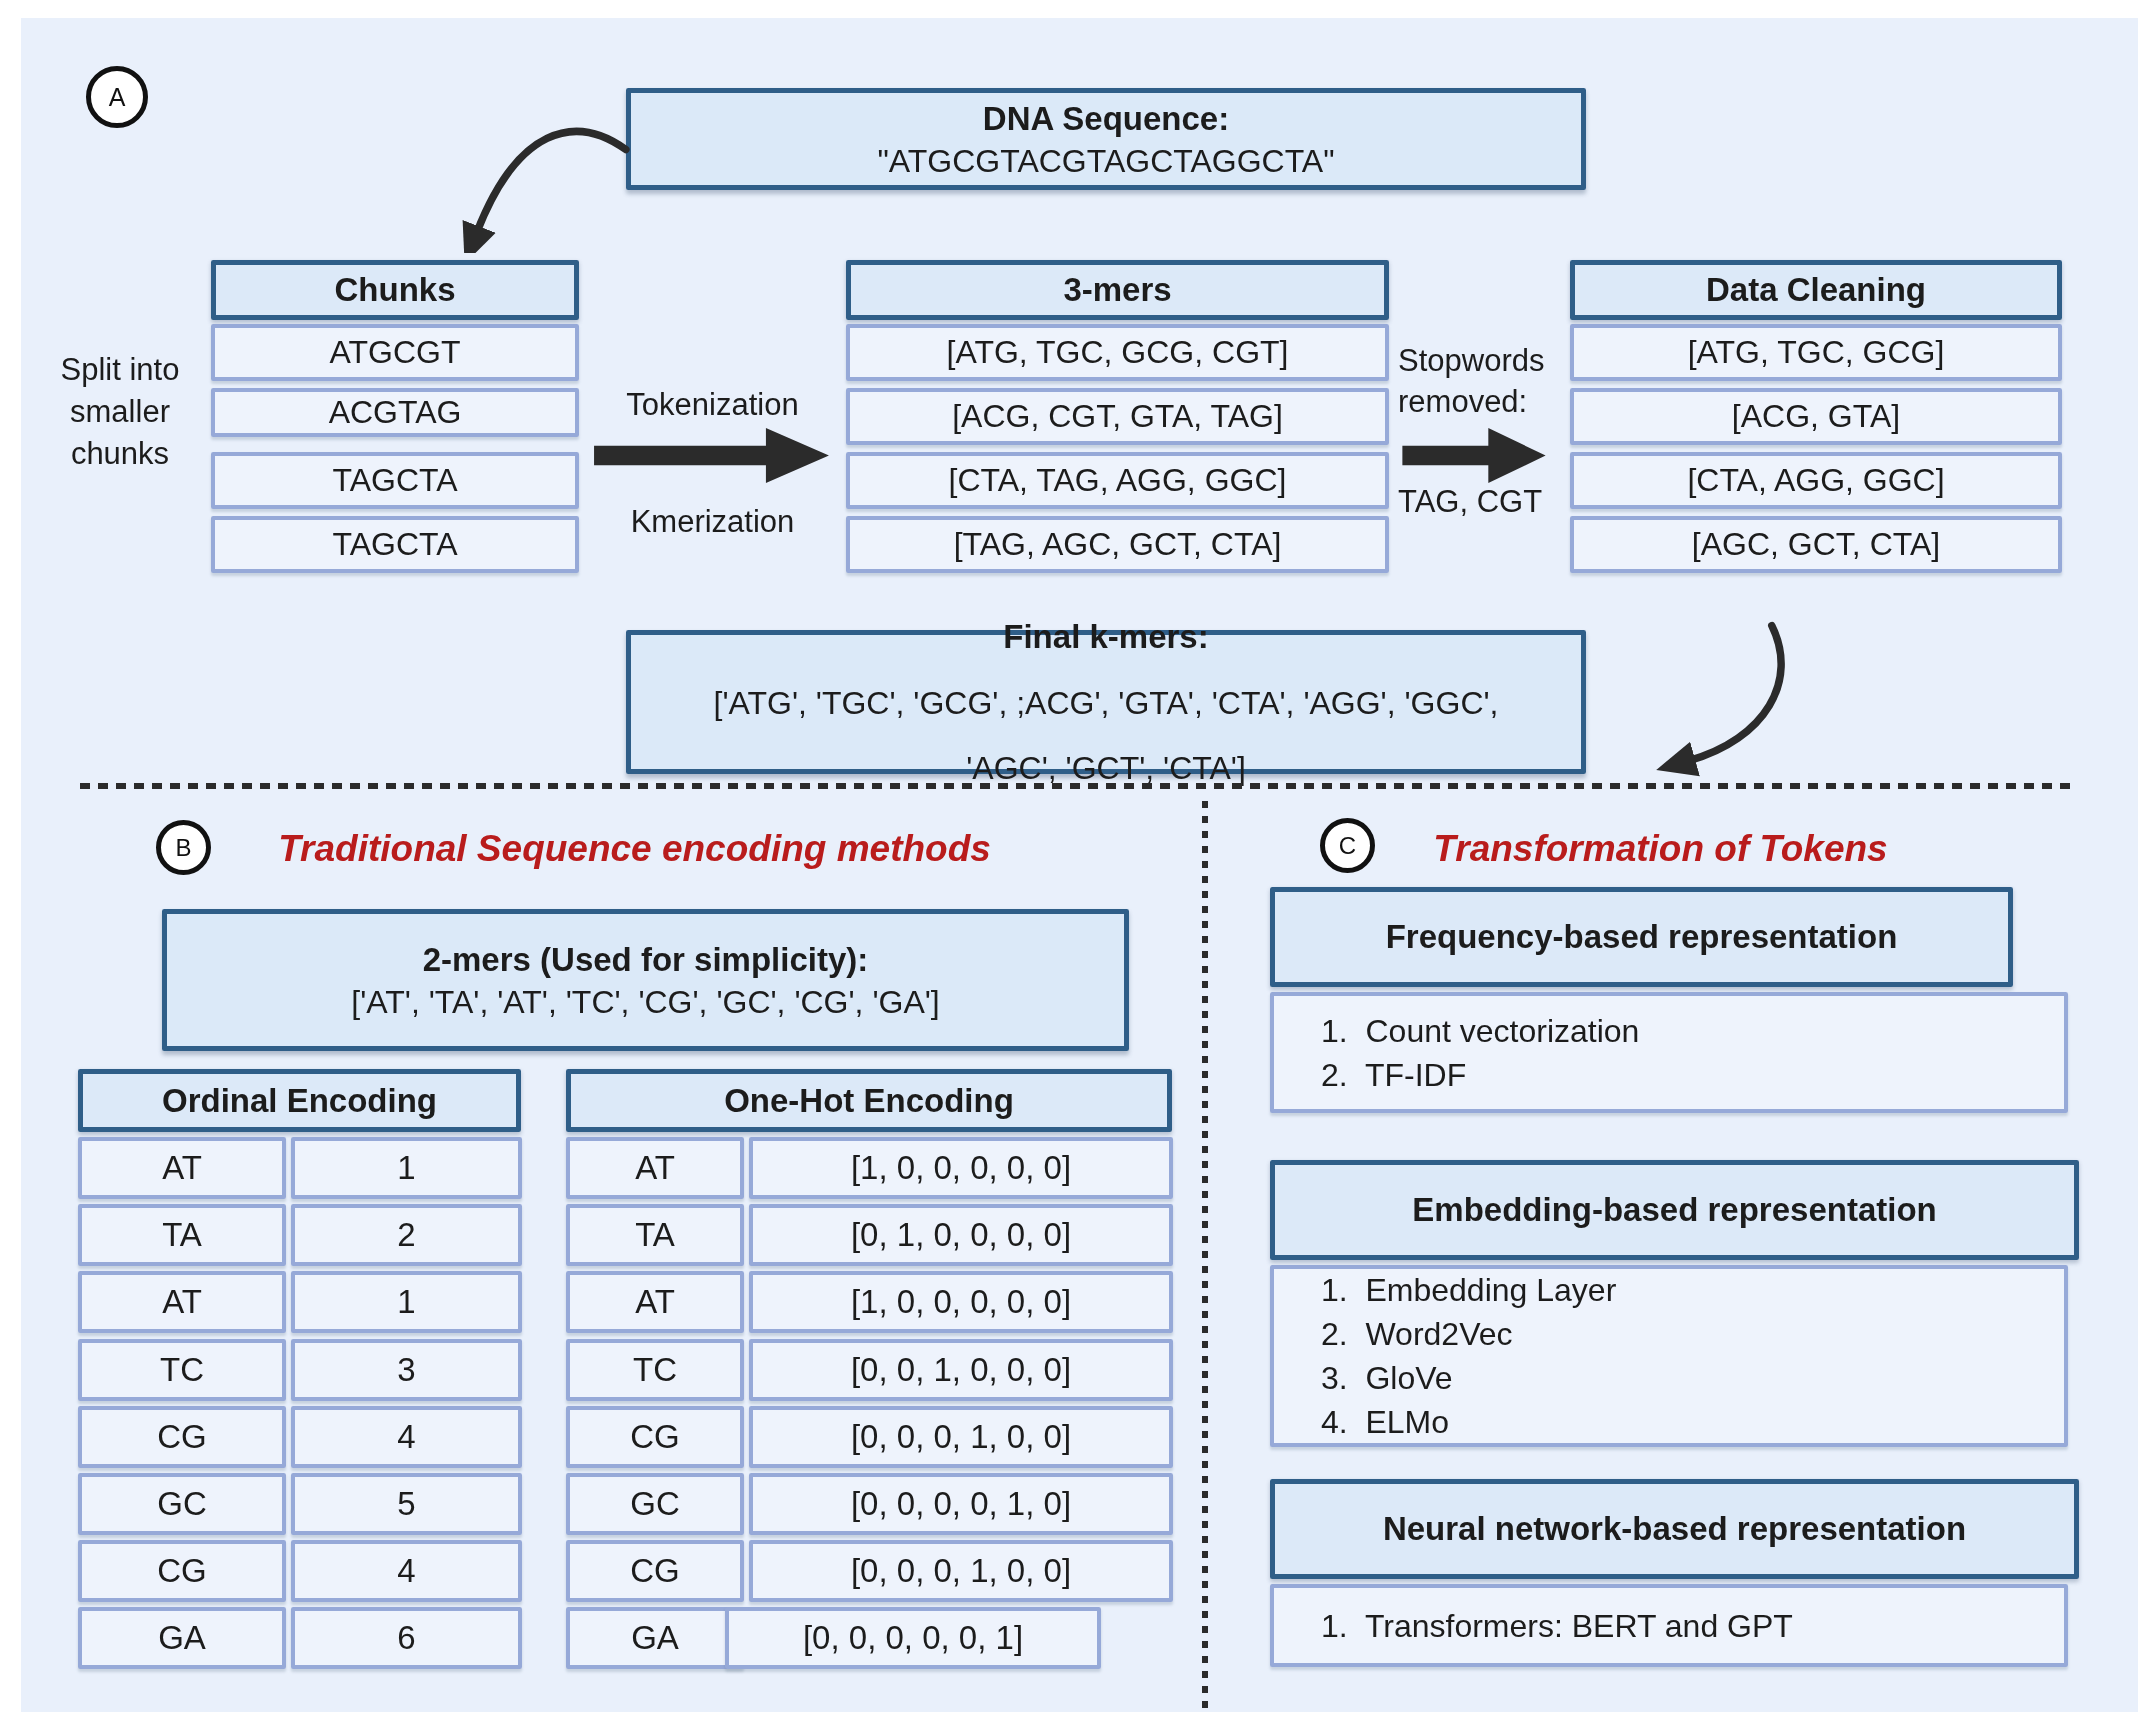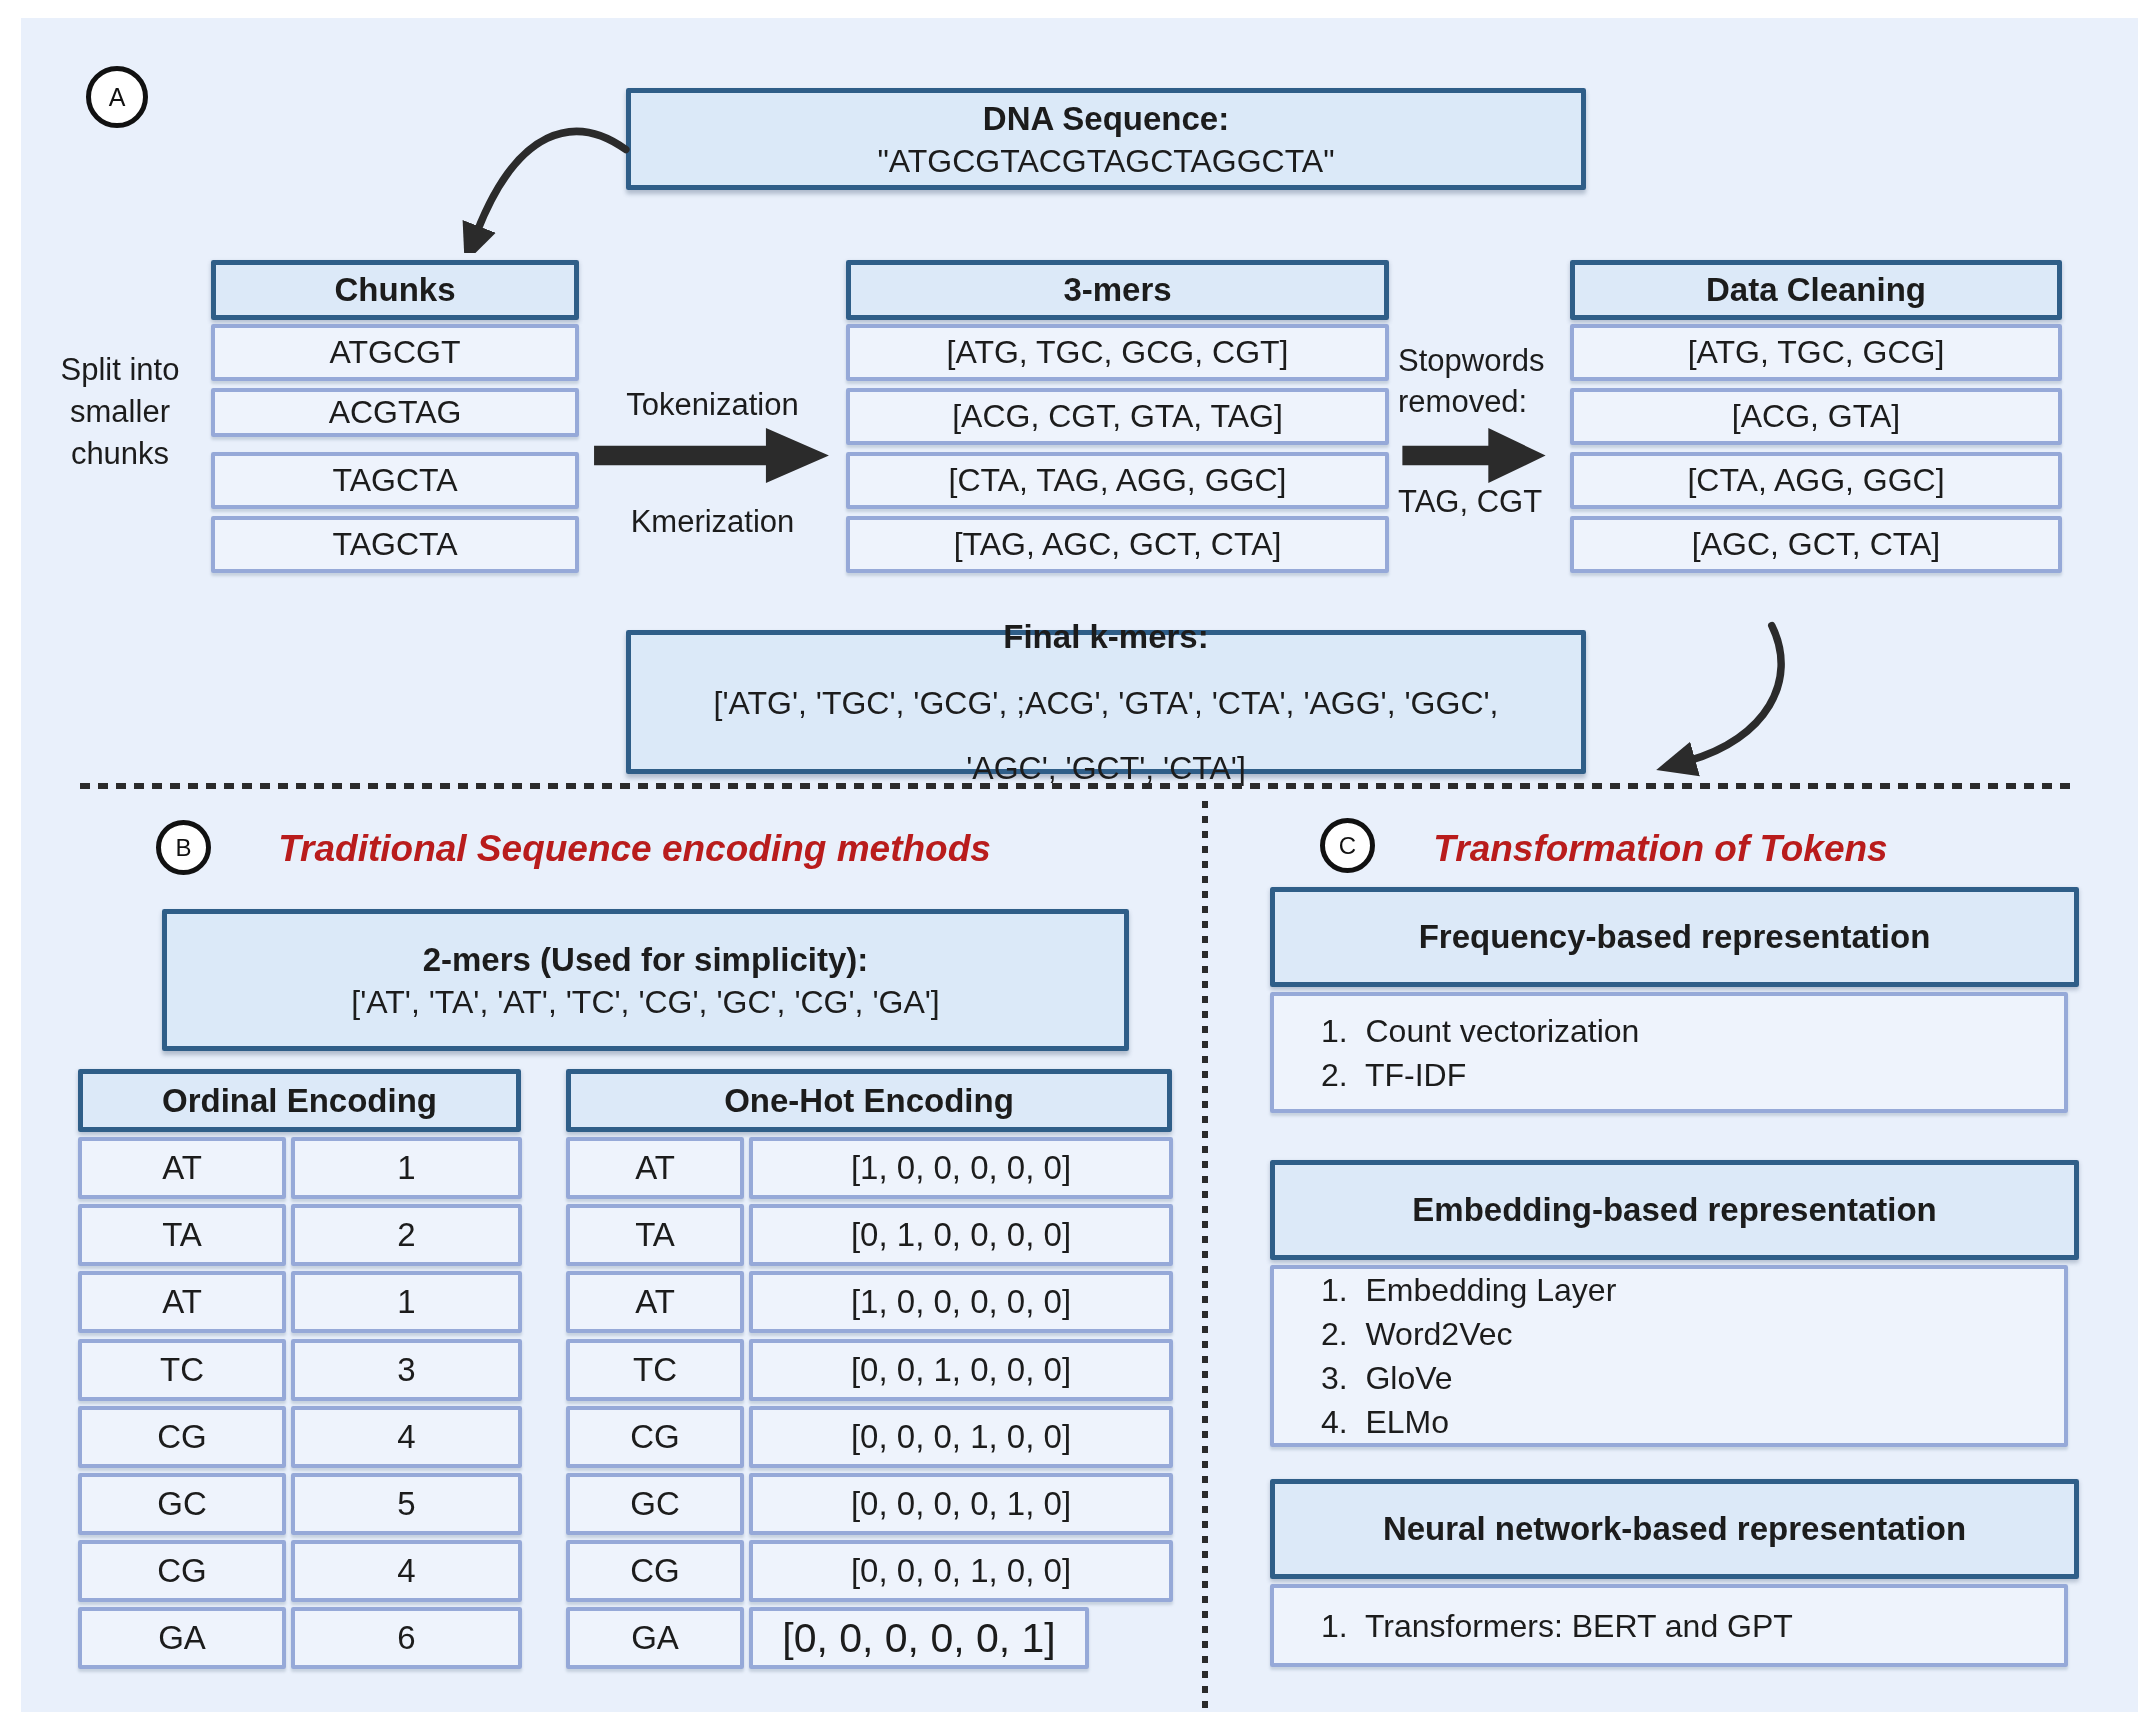--- a/index.html
+++ b/index.html
@@ -258,34 +258,34 @@
   </div>
 <div class="abs tbl-row" style="left:566px; top:1540px; width:178px; height:62px; font-size:33px;">
     <span>CG</span>
   </div>
 <div class="abs tbl-row" style="left:749px; top:1540px; width:424px; height:62px; font-size:33px;">
     <span>[0, 0, 0, 1, 0, 0]</span>
   </div>
 <div class="abs tbl-row" style="left:566px; top:1607px; width:178px; height:62px; font-size:33px;">
     <span>GA</span>
   </div>
-<div class="abs tbl-row" style="left:749px; top:1607px; width:340px; height:62px; font-size:41px;">
+<div class="abs tbl-row" style="left:725px; top:1607px; width:376px; height:62px; font-size:33px;">
     <span>[0, 0, 0, 0, 0, 1]</span>
   </div>
 
 <div class="abs divider-v" style="left:1202px; top:801px; height:913px;"></div>
 
 <div class="abs tag-circle" style="left:1320px; top:818px; width:55px; height:55px; font-size:24px;">
   <span>C</span>
 </div>
 <div class="abs sec-title" style="left:1402px; top:828px; width:517px;">
   <span>Transformation of Tokens</span>
 </div>
 
-<div class="abs tbl-header" style="left:1270px; top:887px; width:809px; height:100px;">
+<div class="abs tbl-header" style="left:1270px; top:887px; width:743px; height:100px;">
   <span>Frequency-based representation</span>
 </div>
 <div class="abs c-body" style="left:1270px; top:992px; width:798px; height:121px;">
   <div class="item">1.  Count vectorization</div>
   <div class="item">2.  TF-IDF</div>
 </div>
 
 <div class="abs tbl-header" style="left:1270px; top:1160px; width:809px; height:100px;">
   <span>Embedding-based representation</span>
 </div>

